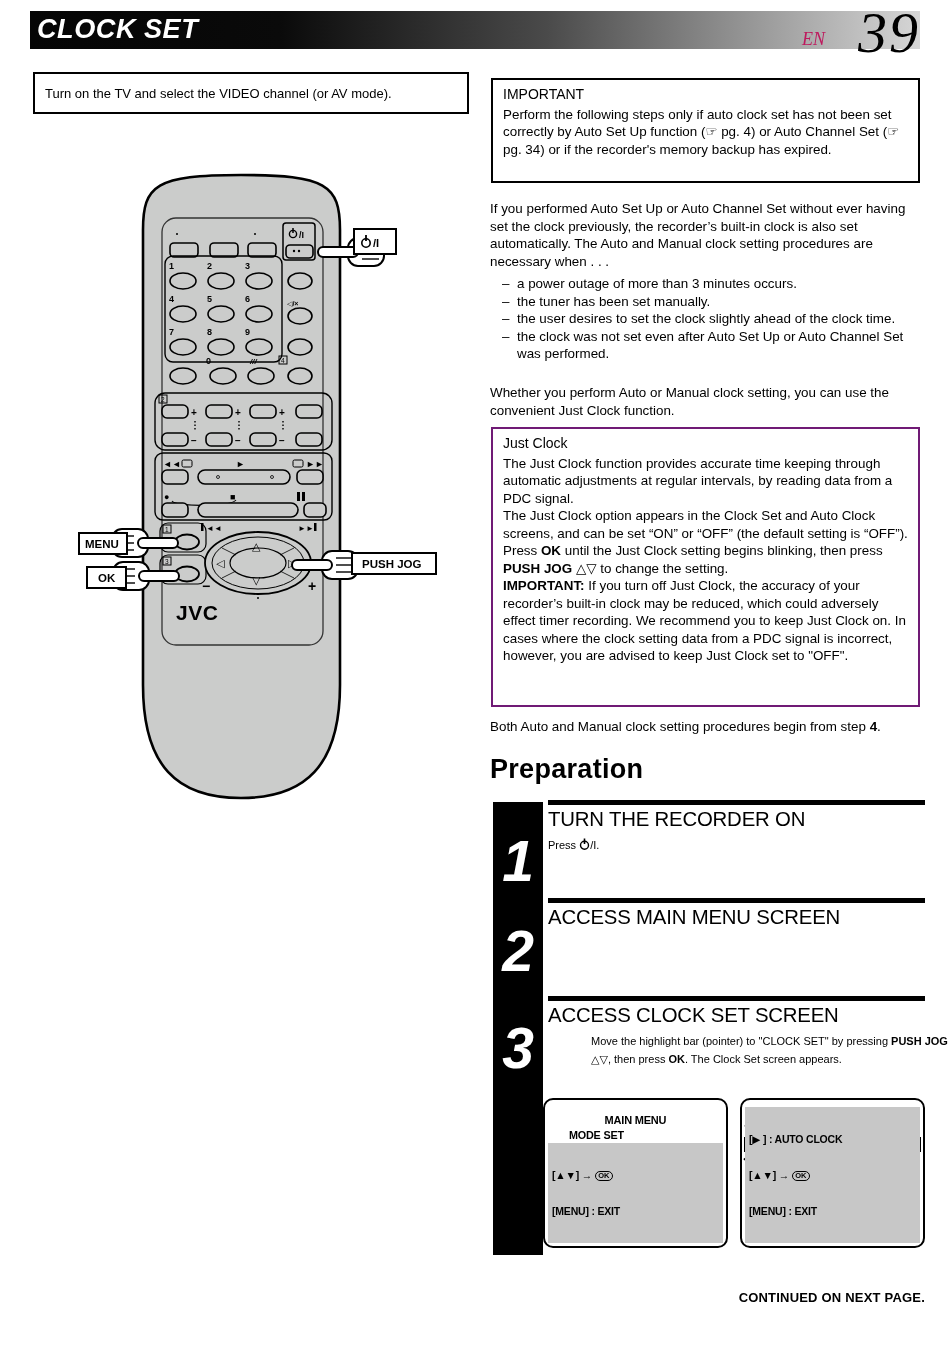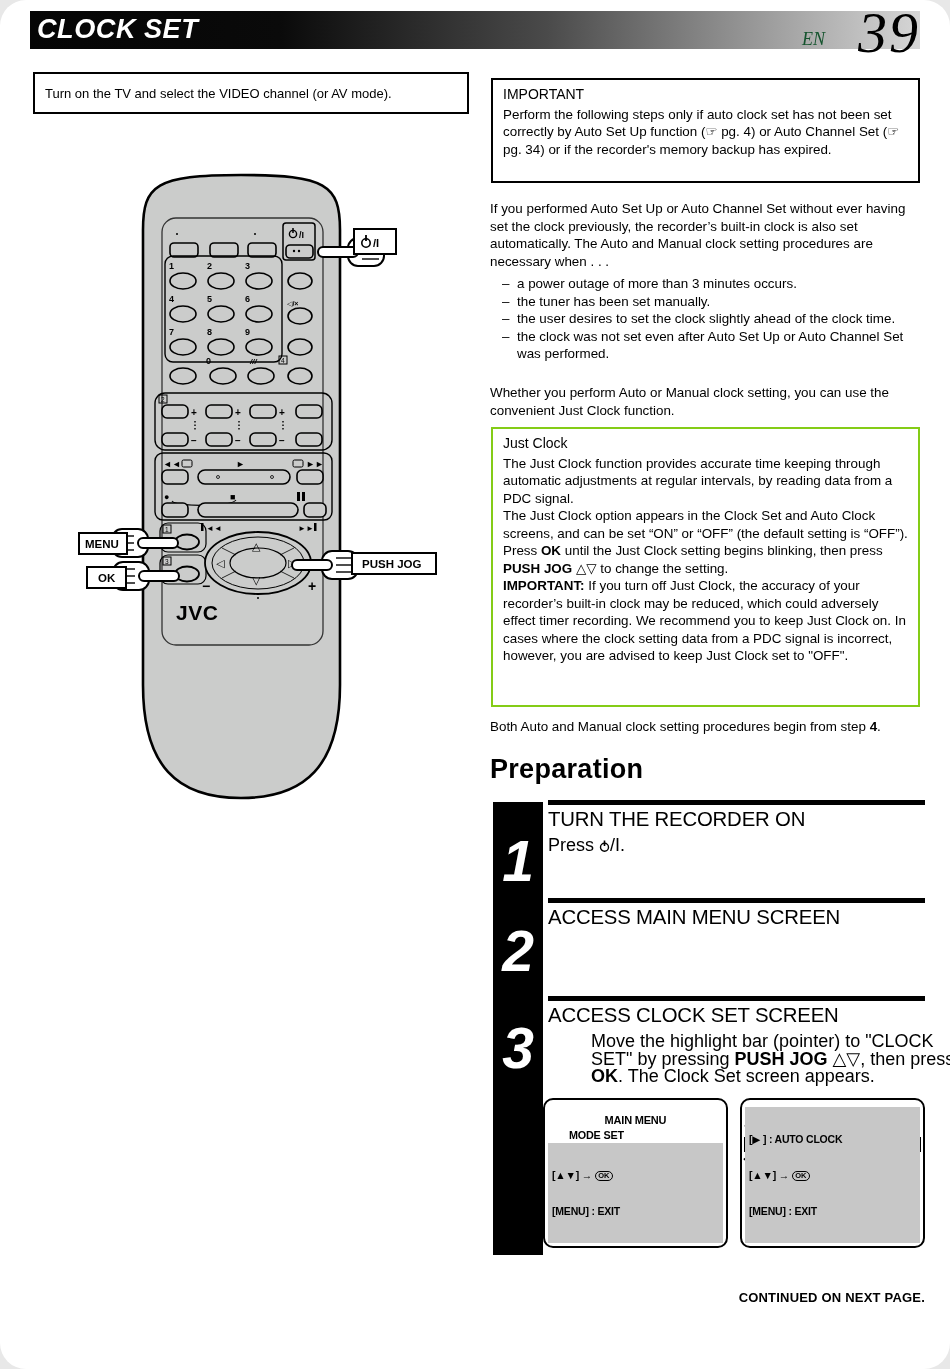--- a/index.html
+++ b/index.html
@@ -1,50 +1,50 @@
 <!DOCTYPE html>
 <html><head>
 <meta charset="utf-8">
 <style>
   html,body{margin:0;padding:0;background:#e8e8e8;}
   .page{position:relative;width:950px;height:1369px;background:#fff;overflow:hidden;
-        font-family:"Liberation Sans","DejaVu Sans",sans-serif;color:#000;border-radius:26px;}
+        font-family:"Liberation Sans","DejaVu Sans",sans-serif;color:#000;}
   
   .titlebar{position:absolute;left:30px;top:11px;width:890px;height:38px;
     background:linear-gradient(90deg,#050505 0%,#0a0a0a 28%,#4a4a4a 58%,#9a9a9a 82%,#d6d6d6 100%);}
   .titlebar-text{position:absolute;left:7px;top:2px;color:#fff;font-weight:bold;font-style:italic;
     font-size:28px;letter-spacing:.5px;transform:scaleX(.97);transform-origin:left;}
   .pageno-en{position:absolute;right:95px;top:18px;font-family:"Liberation Serif","DejaVu Serif",serif;
-    font-style:italic;font-size:18px;color:#14532d;}
+    font-style:italic;font-size:18px;color:#be185d;}
   .pageno-num{position:absolute;right:0px;top:-12px;font-family:"Liberation Serif","DejaVu Serif",serif;
     font-style:italic;font-size:58px;color:#000;letter-spacing:2px;}
   
   .top-note{position:absolute;left:33px;top:72px;width:422px;height:38px;border:2px solid #000;
     display:flex;align-items:center;padding-left:10px;font-size:13px;}
   
   .rc{position:absolute;left:490px;width:433px;font-size:13.4px;line-height:17.5px;}
   .important-box{position:absolute;left:491px;top:78px;width:429px;height:105px;border:2px solid #000;
     padding:6px 10px;box-sizing:border-box;font-size:13.4px;line-height:17.5px;}
   .box-title{font-weight:normal;font-size:14px;margin-bottom:2px;}
   .bullets{position:absolute;left:502px;top:275px;width:421px;font-size:13.4px;line-height:17.5px;}
   .bullet-row{display:flex;}
   .bullet-row .dash{width:15px;flex:0 0 15px;}
-  .jc-box{position:absolute;left:491px;top:427px;width:429px;height:280px;border:2px solid #84cc16;
+  .jc-box{position:absolute;left:491px;top:427px;width:429px;height:280px;border:2px solid #701a75;
     padding:6px 10px;box-sizing:border-box;font-size:13.4px;line-height:17.5px;}
   .jc-box p{margin:0;}
   b.key{font-weight:bold;}
   .prep-title{position:absolute;left:490px;top:754px;font-size:27px;font-weight:bold;letter-spacing:.3px;}
   
   .step-strip{position:absolute;left:493px;top:802px;width:50px;height:453px;background:#000;}
   .step-num{position:absolute;width:100%;text-align:center;color:#fff;font-size:57px;
     font-weight:bold;font-style:italic;line-height:54px;}
   .step-rule{position:absolute;left:548px;width:377px;height:5px;background:#000;}
   .step-title{position:absolute;left:548px;width:380px;font-size:21px;letter-spacing:-.2px;
     transform:scaleX(.97);transform-origin:left;}
-  .step-body{position:absolute;left:548px;width:377px;font-size:18px;line-height:17.5px;}
+  .step-body{position:absolute;left:548px;width:377px;font-size:11px;line-height:17.5px;}
   .pwr-svg{vertical-align:-2px;}
   
   .osd{position:absolute;top:1098px;width:185px;height:150px;border:2.5px solid #000;border-radius:10px;
     background:#fff;box-sizing:border-box;font-weight:bold;font-size:10.8px;letter-spacing:-.2px;}
   .osd-title{position:absolute;top:6px;width:100%;text-align:center;font-size:11px;margin-top:8px;}
   .osd-items{position:absolute;left:24px;top:29px;line-height:13.2px;}
   .osd-hl{position:absolute;left:4px;top:82px;width:120px;background:#000;color:#fff;
     padding:1px 3px;display:flex;gap:3px;align-items:center;}
   .osd-footer{position:absolute;left:3px;right:3px;bottom:3px;background:#c7c7c7;
     padding:2px 4px;line-height:12px;font-size:10.5px;white-space:pre;}

